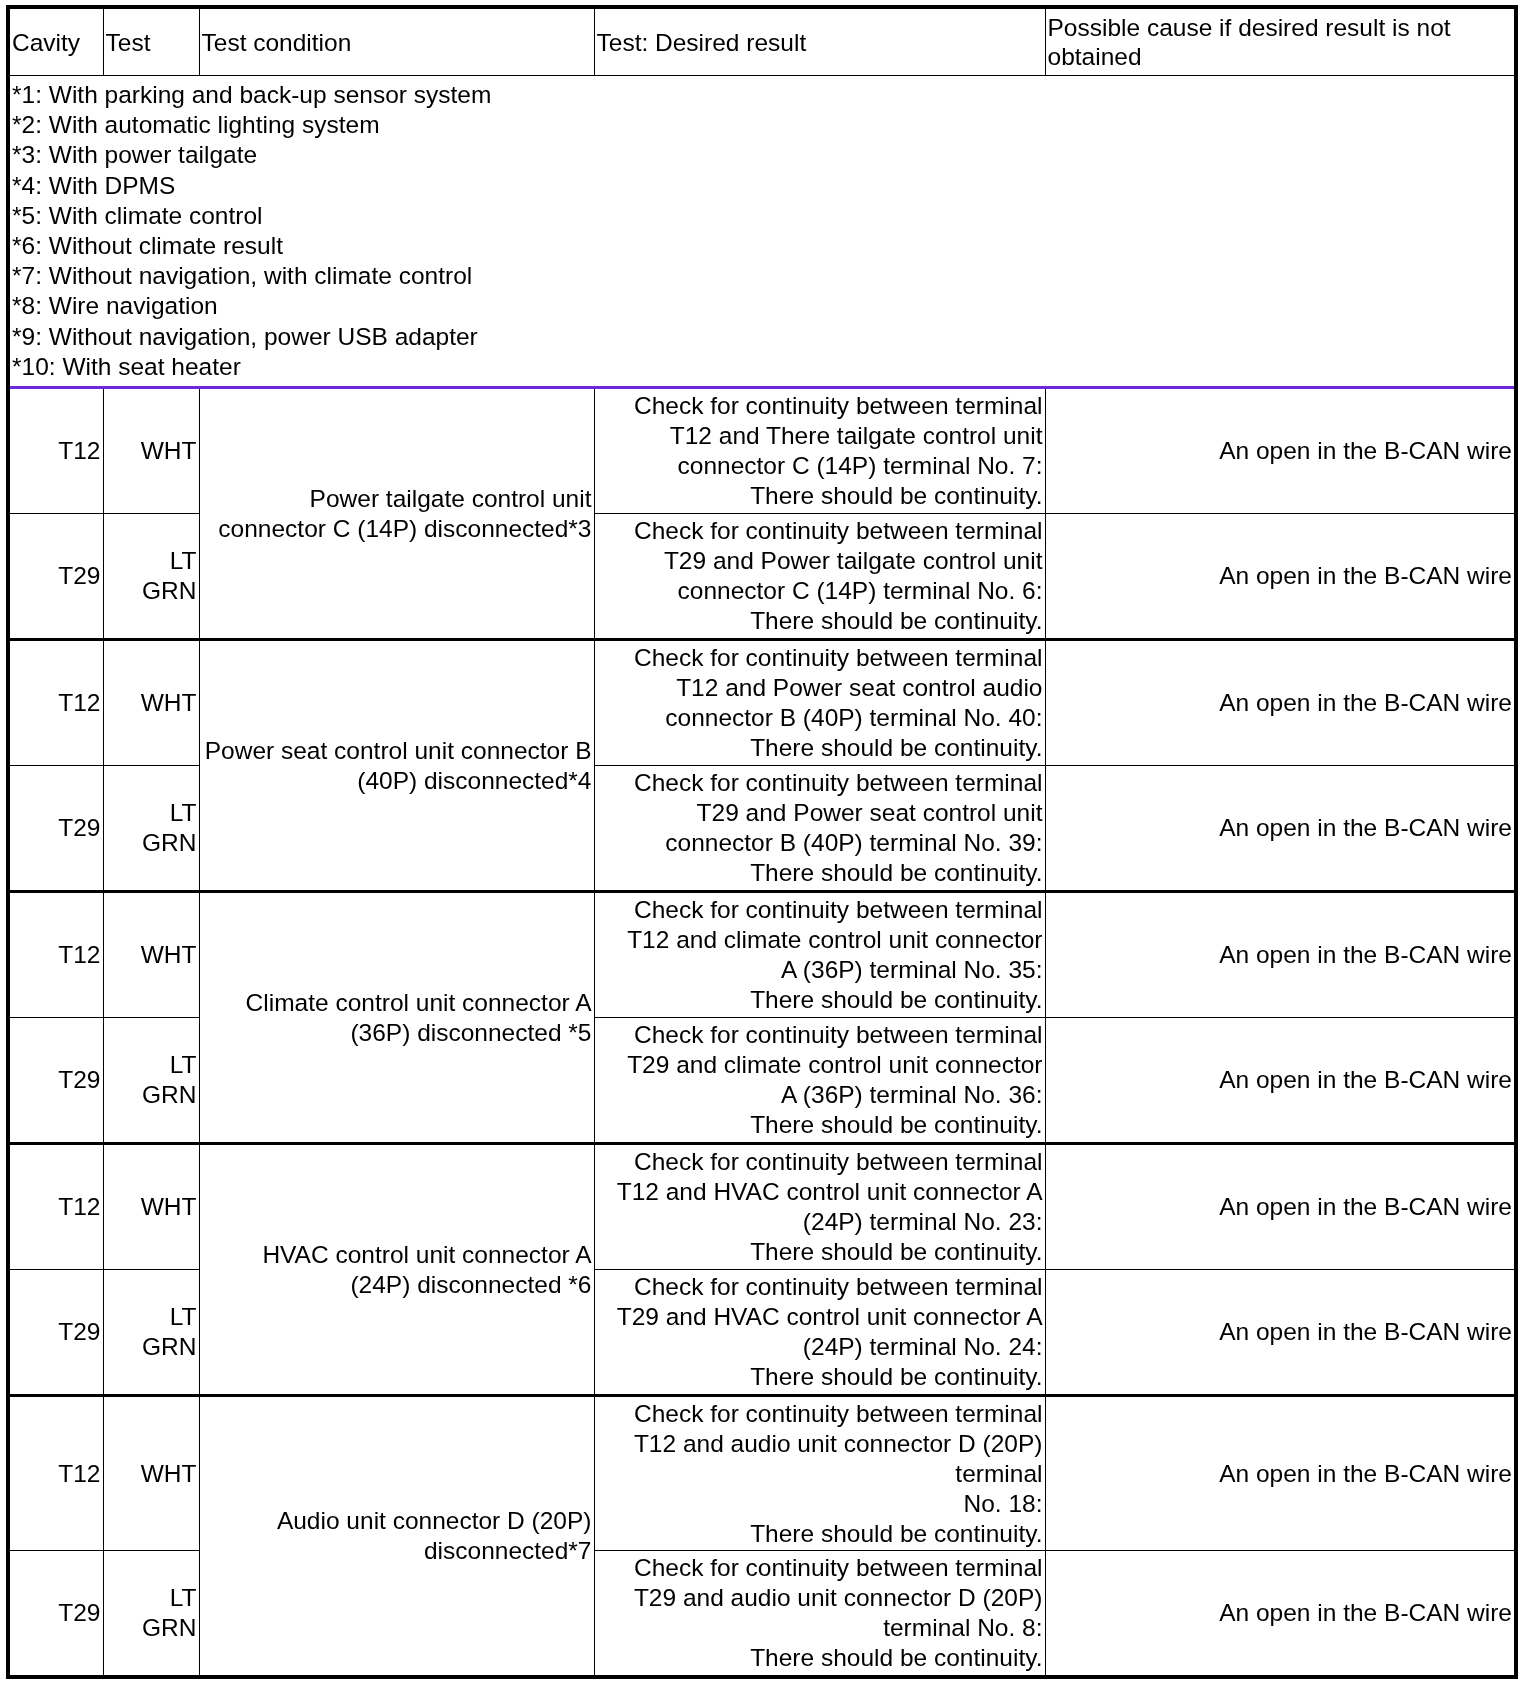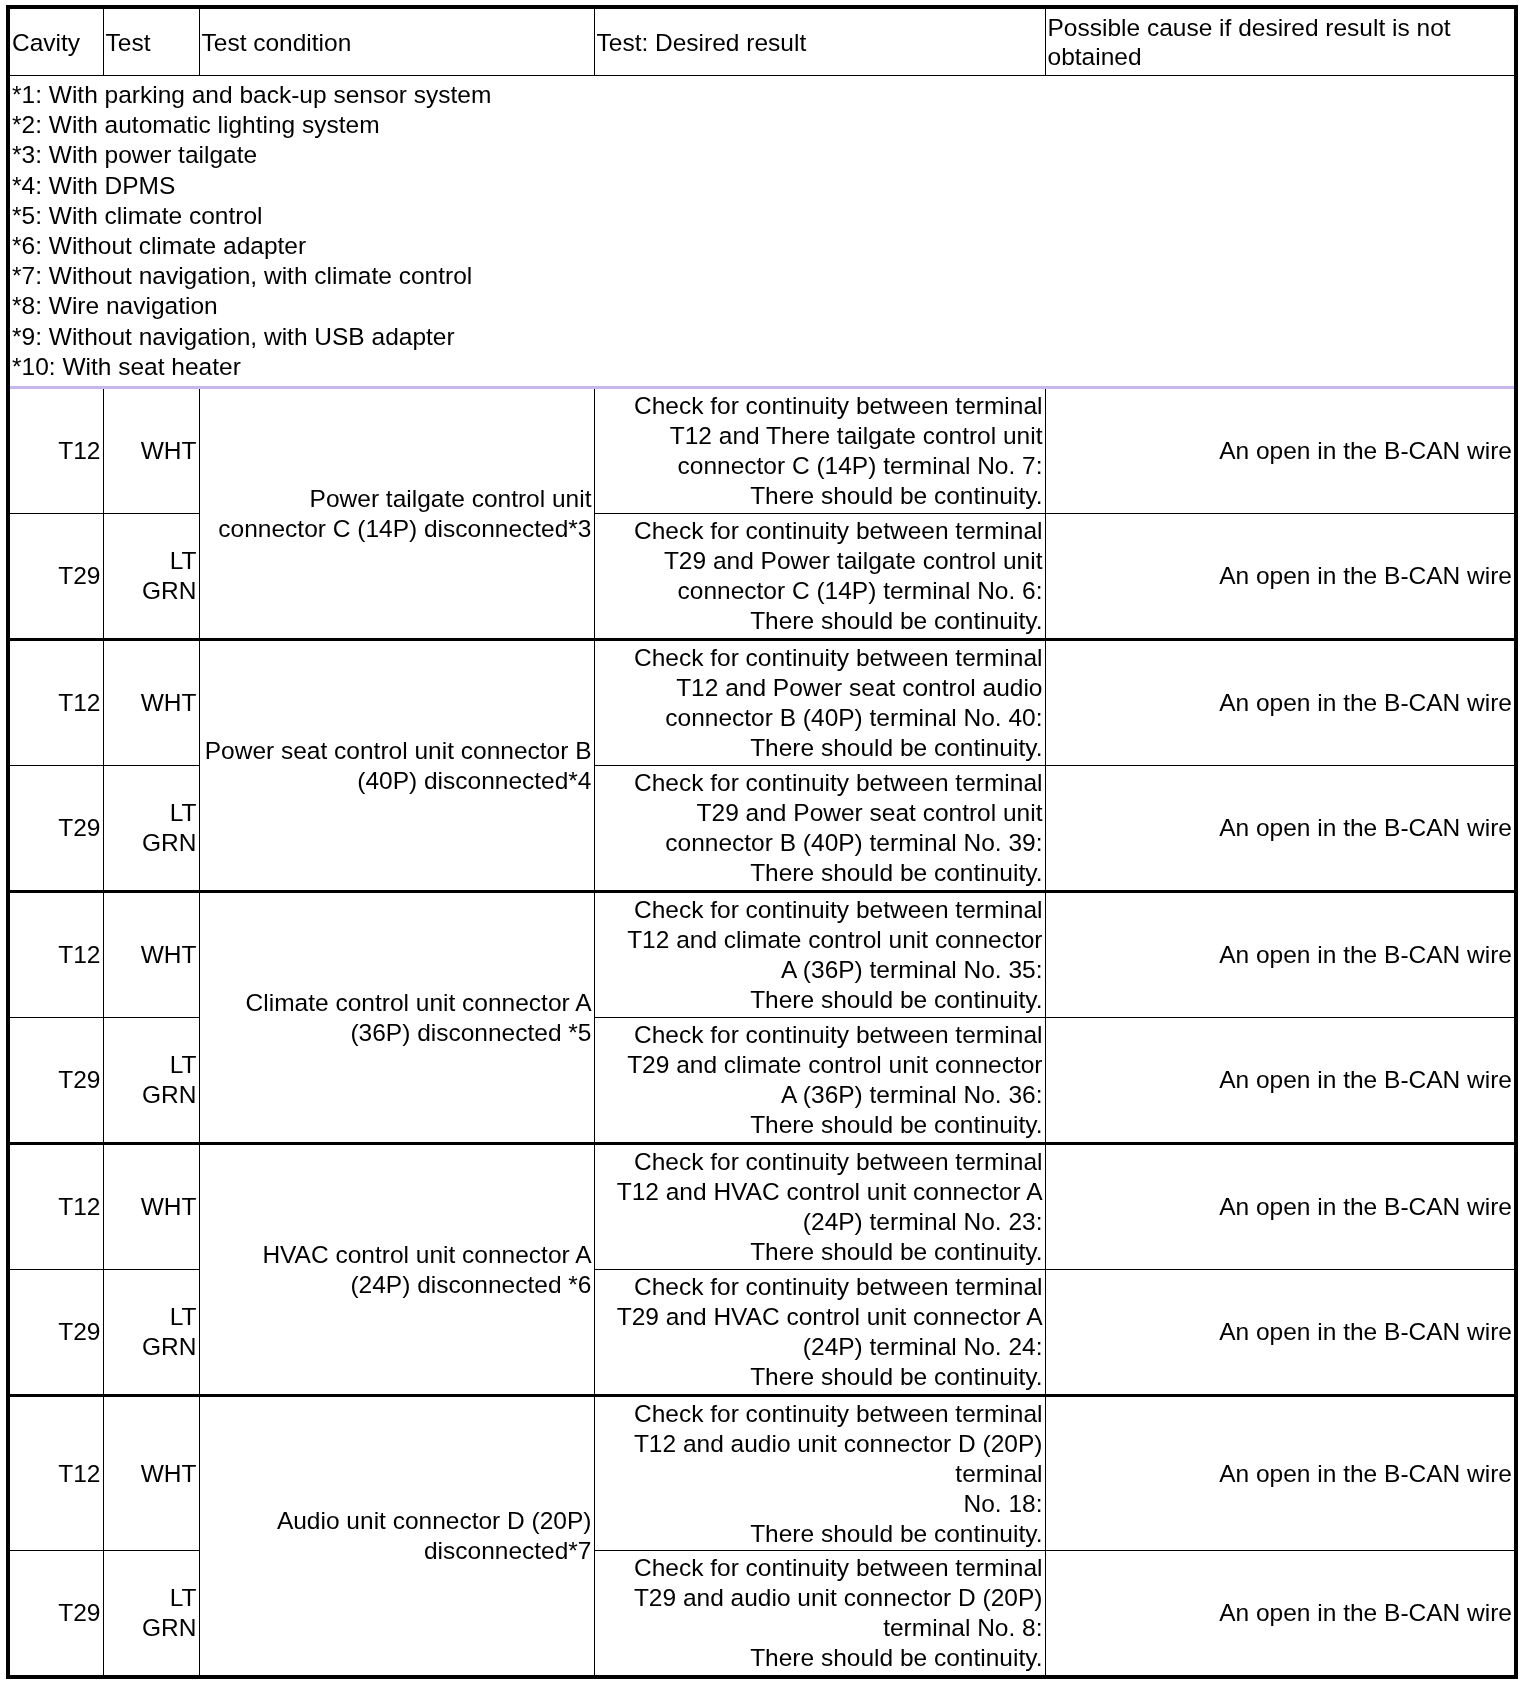--- a/index.html
+++ b/index.html
@@ -20,21 +20,21 @@
     vertical-align: middle;
     font-weight: normal;
     text-align: left;
   }
   col.c-cavity { width: 95px; }
   col.c-wire { width: 96px; }
   col.c-cond { width: 395px; }
   col.c-test { width: 451px; }
   col.c-cause { width: 471px; }
   tr.hdr th { height: 66px; line-height: 29px; }
-  tr.notes td { height: 306px; vertical-align: top; padding-top: 4px; border-bottom: 3px solid #c4b5fd; margin-left: 25px; }
+  tr.notes td { height: 306px; vertical-align: top; padding-top: 4px; border-bottom: 3px solid #6d28d9; margin-left: 25px; }
   tr.notes .note { display: block; line-height: 30.2px; }
   td.cavity, td.wire { text-align: right; }
   tr.row td { height: 124px; text-align: right; }
   tr.row.tall td { height: 153px; }
   tr.grp-start td { border-top: 3px solid #000; }
   td.test { line-height: 30px; }
   .line { display: block; }
   .indent { padding-left: 22px; }
 </style>
 </head>
@@ -58,24 +58,24 @@
     </tr>
   </thead>
   <tbody>
     <tr class="notes">
       <td colspan="5">
         <span class="note">*1: With parking and back-up sensor system</span>
         <span class="note">*2: With automatic lighting system</span>
         <span class="note">*3: With power tailgate</span>
         <span class="note">*4: With DPMS</span>
         <span class="note">*5: With climate control</span>
-        <span class="note">*6: Without climate adapter</span>
+        <span class="note">*6: Without climate result</span>
         <span class="note">*7: Without navigation, with climate control</span>
         <span class="note">*8: Wire navigation</span>
-        <span class="note">*9: Without navigation, with USB adapter</span>
+        <span class="note">*9: Without navigation, power USB adapter</span>
         <span class="note">*10: With seat heater</span>
       </td>
     </tr>
 
     <tr class="row grp-start">
       <td class="cavity">T12</td>
       <td class="wire">WHT</td>
       <td rowspan="2">Power tailgate control unit connector C (14P) disconnected*3</td>
       <td class="test">
         <span class="line">Check for continuity between terminal</span>

